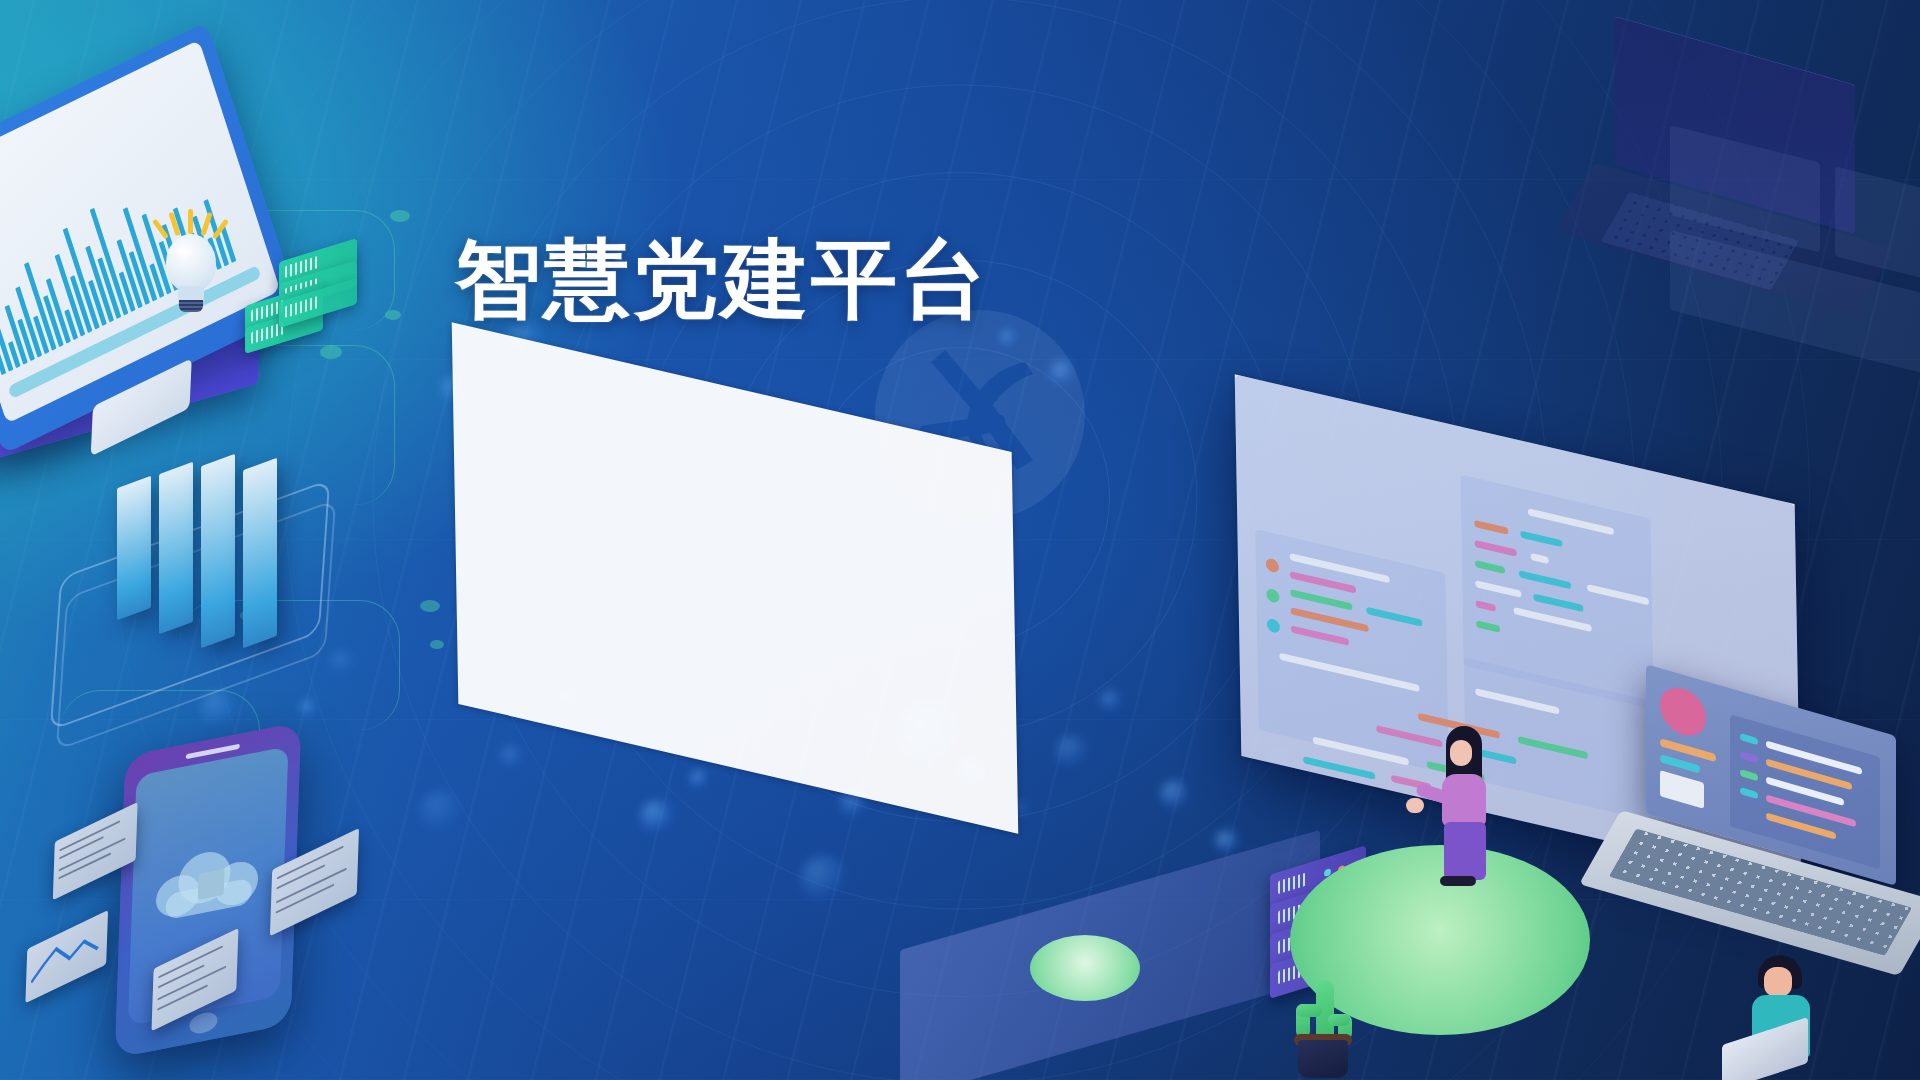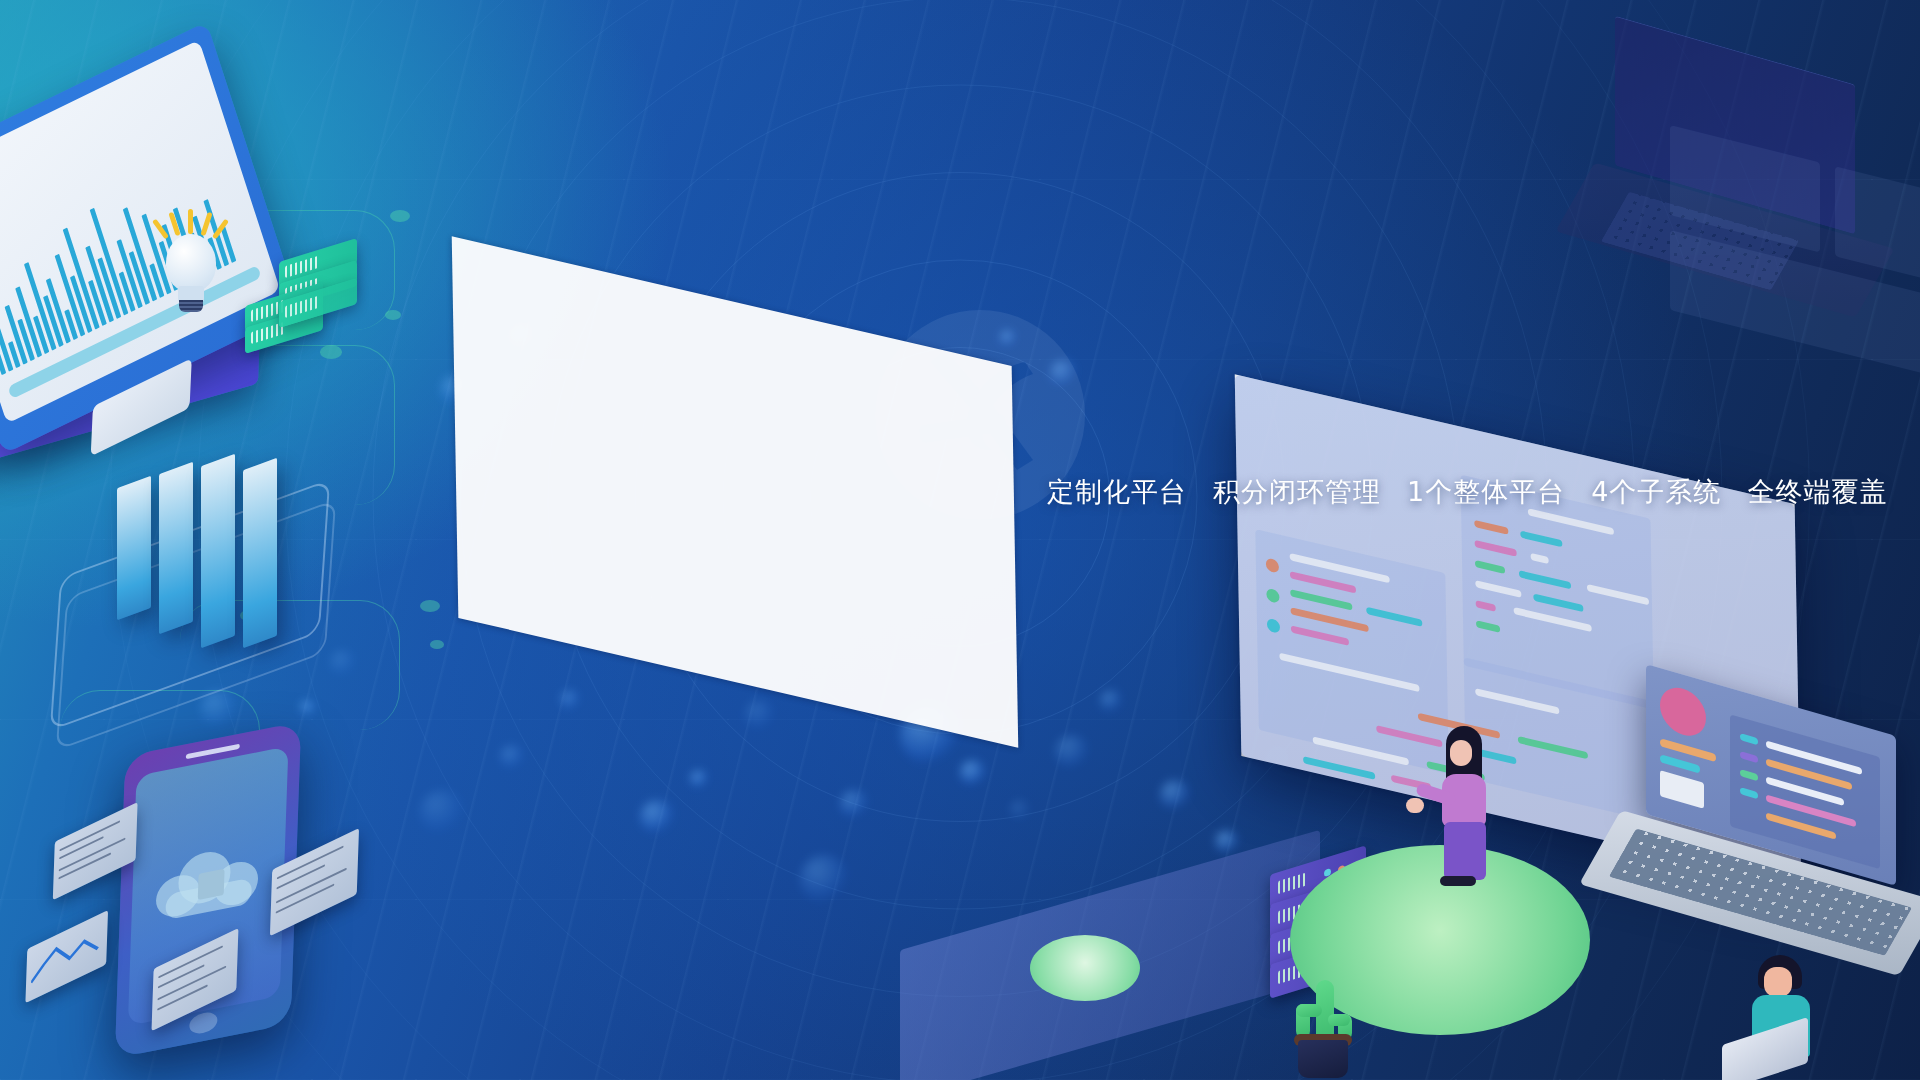--- a/index.html
+++ b/index.html
@@ -557,19 +557,19 @@
   </div>
 
   <div class="iso person2">
     <div class="p2-hair"></div>
       <div class="p2-face"></div>
     <div class="p2-body"></div>
       <div class="p2-lap"></div>
   </div>
 
   <div class="textblock">
+    <div class="title">智慧党建平台</div>
     <div class="subline">
       <span class="dash"></span>
-      <div class="subtitle" id="subtitle"><span>定制化平台</span><span>积分闭环管理</span><span>1个整体平台</span><span>4个子系统</span><span>全终端覆盖</span></div>
     </div>
   </div>
 
 </div>
 
 </body></html>

